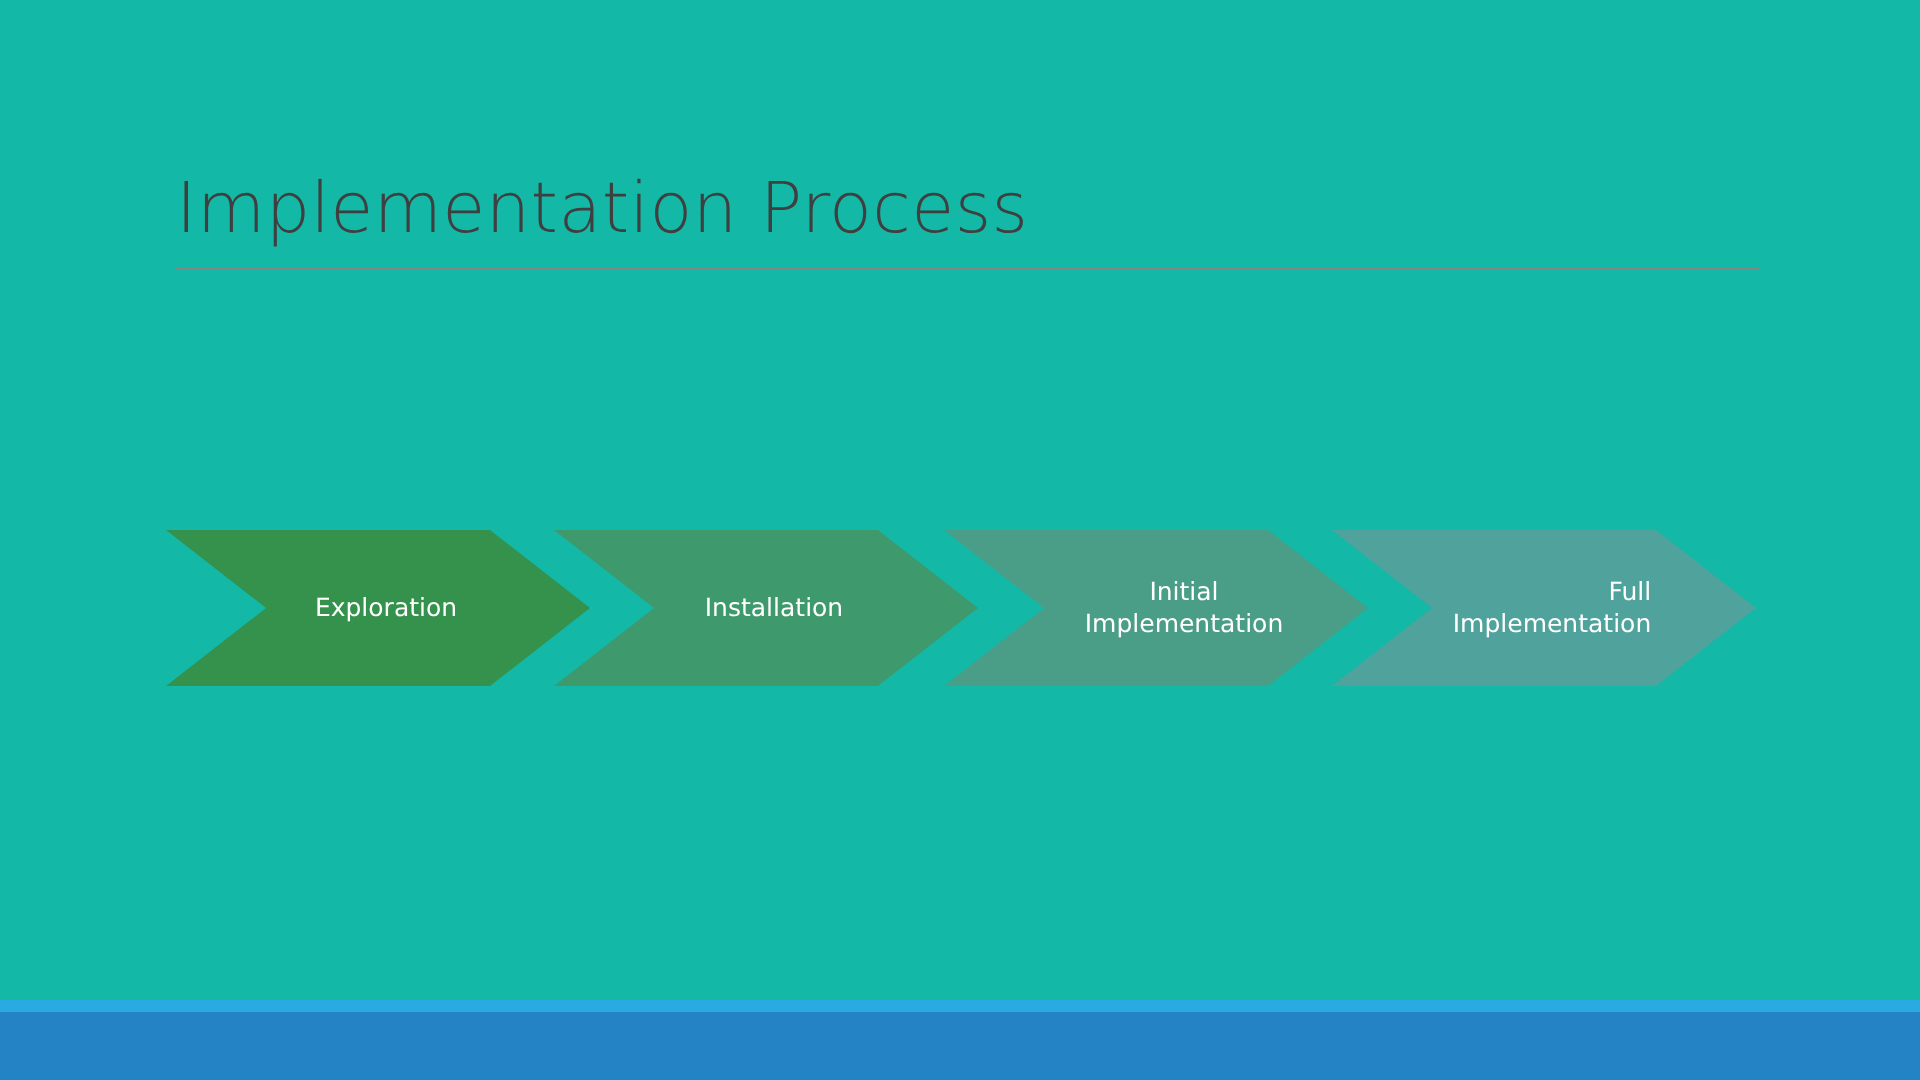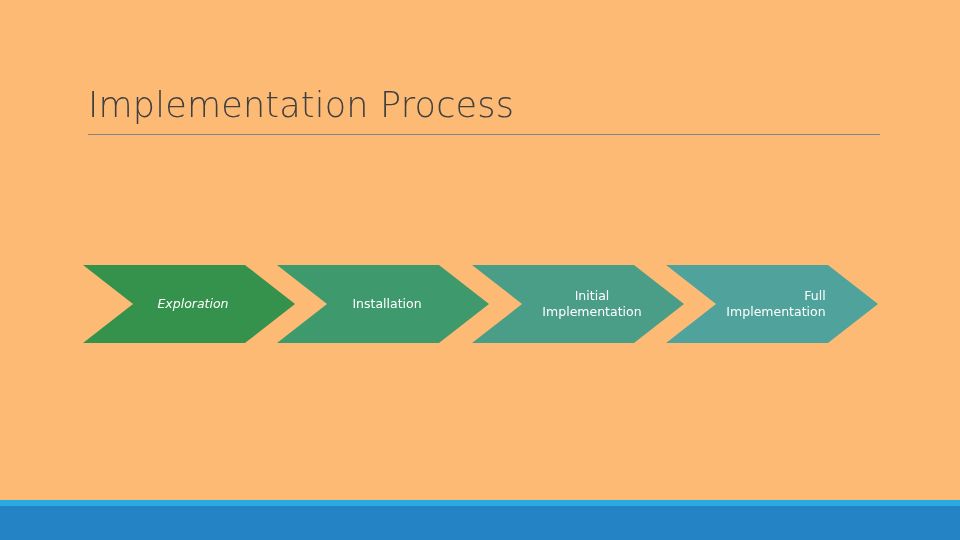--- a/index.html
+++ b/index.html
@@ -98,29 +98,29 @@
     left: 0;
     top: 506px;
     width: 960px;
     height: 34px;
     background: #2383c4;
   }
 </style>
 </head>
 <body>
 
-<div id="slide" style="background: #fdba74;">
+<div id="slide" style="background: #14b8a6;">
 
   <div id="title-block">
     <div id="page-title" style="color: rgb(63, 63, 63);">Implementation Process</div>
   </div>
   <div id="title-rule" style="background: rgb(132, 132, 132);"></div>
 
   <div id="process-band">
-    <div class="chevron" style="left: 0px; background: rgb(52, 146, 76); z-index: 4; font-style: italic;">
+    <div class="chevron" style="left: 0px; background: rgb(52, 146, 76); z-index: 4;">
       <span class="chevron-label" style="color: rgb(255, 255, 255);">Exploration</span>
     </div>
     <div class="chevron" style="left: 194px; background: rgb(62, 154, 108); z-index: 3;">
       <span class="chevron-label" style="color: rgb(255, 255, 255);">Installation</span>
     </div>
     <div class="chevron" style="left: 389px; background: rgb(74, 158, 135); z-index: 2;">
       <span class="chevron-label" style="color: rgb(255, 255, 255); margin-left: 20px;">Initial
 Implementation</span>
     </div>
     <div class="chevron" style="left: 583px; background: rgb(79, 163, 156); z-index: 1;">

